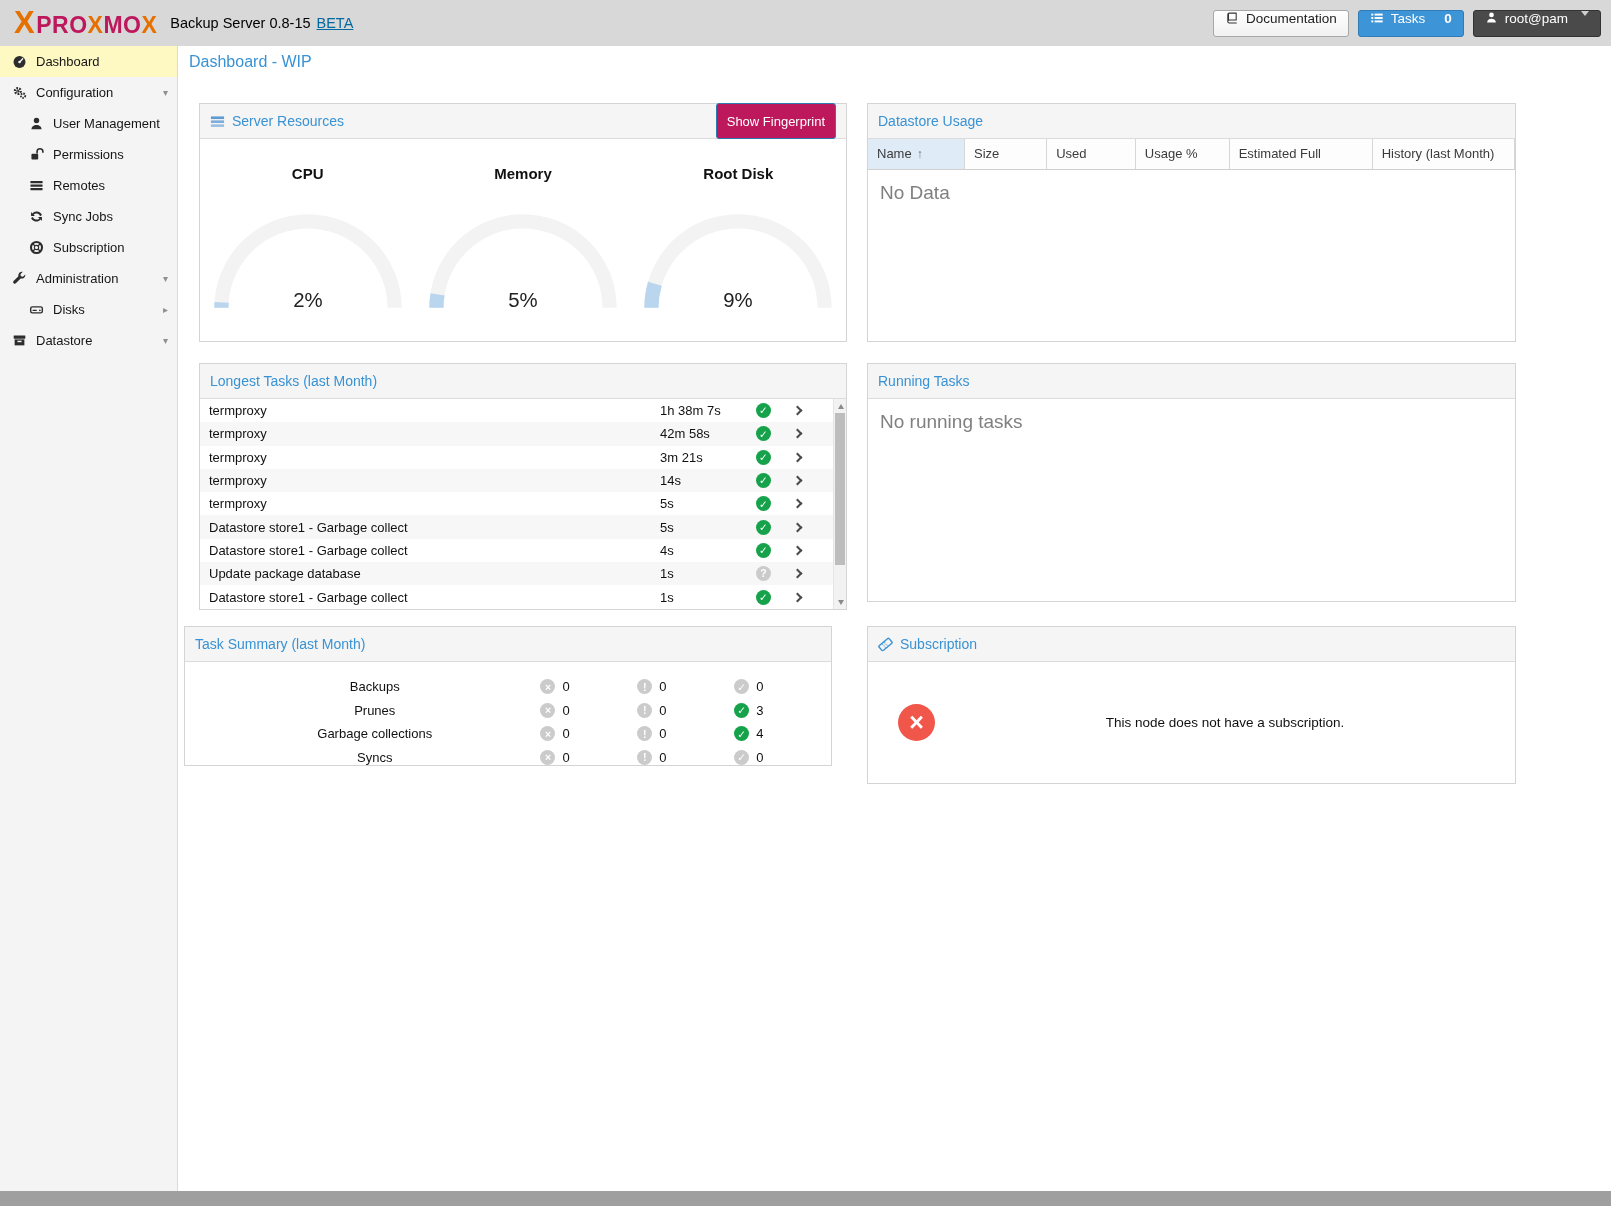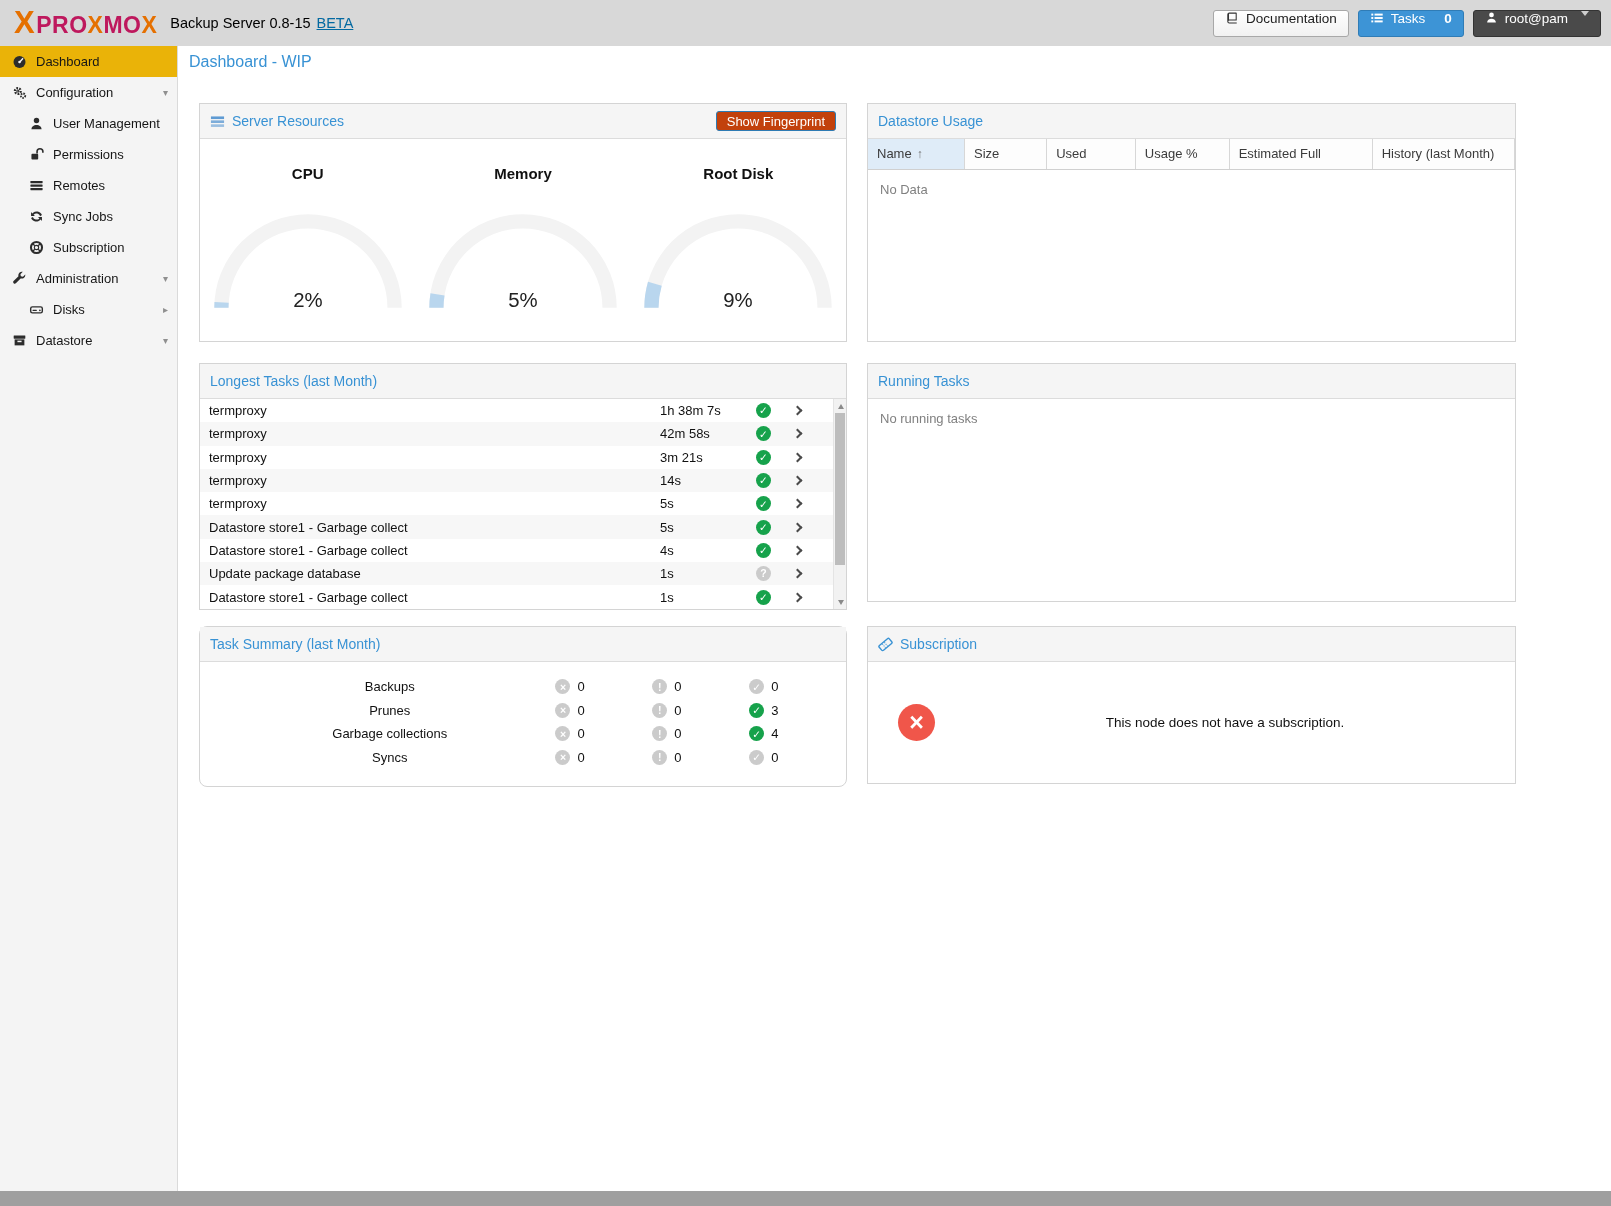--- a/index.html
+++ b/index.html
@@ -28,62 +28,62 @@
   .btn-user { background:#4a4a4a; border:1px solid #333; color:#fff; }
   .chev-down { width:0; height:0; border-left:4px solid transparent; border-right:4px solid transparent;
                border-top:5px solid #cfcfcf; margin-left:6px; }
 
   
   .sidebar { position:absolute; left:0; top:46px; width:178px; bottom:15px;
              background:#f4f4f4; border-right:1px solid #dadada; }
   .side-item { height:31px; display:flex; align-items:center; padding-left:12px; gap:9px;
                font-size:13px; color:#161616; position:relative; cursor:pointer; }
   .side-item.level1 { padding-left:29px; }
-  .side-item.selected { background:#eab308; }
+  .side-item.selected { background:#fef9c3; }
   .side-item .sicon { width:15px; height:15px; color:#2c2c2c; flex:0 0 15px; }
   .side-item .sicon svg { width:15px; height:15px; }
   .side-item .expand { position:absolute; right:9px; color:#8f8f8f; font-size:10px; }
 
   
   .main { position:absolute; left:178px; top:46px; right:0; bottom:15px; background:#fff; }
   .page-title { position:absolute; left:11px; top:7px; font-size:16px; color:#3892d4; }
 
   .panel { position:absolute; border:1px solid #d4d4d4; background:#fff; }
   .panel-h { height:35px; background:#f5f5f5; border-bottom:1px solid #dcdcdc;
              display:flex; align-items:center; padding:0 10px; }
   .panel-h .ptitle { color:#3892d4; font-size:14px; }
   .panel-h .hicon { width:15px; height:15px; margin-right:7px; }
   .panel-h .hicon svg { width:15px; height:15px; }
 
   #panel-server       { left:21px;  top:57px;  width:648px; height:239px; }
   #panel-datastore    { left:689px; top:57px;  width:649px; height:239px; }
   #panel-longest      { left:21px;  top:317px; width:648px; height:247px; }
   #panel-running      { left:689px; top:317px; width:649px; height:239px; }
-  #panel-summary      { left:21px;  top:580px; width:648px; height:161px;border-radius:8px; }
+  #panel-summary      { left:6px;  top:580px; width:648px; height:140px; }
   #panel-subscription { left:689px; top:580px; width:649px; height:158px; }
 
-  .btn-fingerprint { margin-left:auto; height:20px; background:#c2410c; border:1px solid #2d7ab3;
+  .btn-fingerprint { margin-left:auto; height:36px; background:#be185d; border:1px solid #2d7ab3;
                      border-radius:3px; color:#fff; font-size:13px; padding:0 10px;
                      display:inline-flex; align-items:center; cursor:pointer; }
 
   
   .gauges { display:flex; justify-content:space-around; padding-top:26px; }
   .gauge { width:204px; text-align:center; }
   .gauge .glabel { font-size:15px; font-weight:bold; color:#111; margin-bottom:24px; }
   .g-track { fill:none; stroke:#f3f3f3; stroke-width:14; }
   .g-fill  { fill:none; stroke:#b9d6ee; stroke-width:14; }
   .g-text  { font-size:20px; fill:#222; }
 
   
   .dt-header { display:flex; height:31px; border-bottom:1px solid #d0d0d0; background:#fdfdfd; }
   .dt-cell { border-right:1px solid #d7d7d7; padding:0 9px; line-height:29px; font-size:13px;
              color:#3b3b3b; overflow:hidden; white-space:nowrap; cursor:pointer; }
   .dt-cell.sorted { background:#dfecf8; }
   .dt-cell .sort-arrow { color:#6f6f6f; margin-left:5px; font-size:12px; }
-  .empty-text { padding:12px 12px; color:#808080; font-size:13px; }
+  .empty-text { padding:12px 12px; color:#808080; font-size:19px; }
 
   
   .lt-body { position:relative; height:210px; overflow:hidden; }
   .lt-rows { margin-right:13px; }
   .lt-row { display:flex; align-items:center; height:23.3px; padding-left:9px; font-size:13px; color:#111; cursor:pointer; }
   .lt-row:nth-child(even) { background:#f7f7f7; }
   .lt-name { width:451px; overflow:hidden; white-space:nowrap; }
   .lt-dur { width:96px; }
   .lt-status { width:38px; display:flex; align-items:center; }
   .lt-chev { width:28px; display:flex; align-items:center; }

